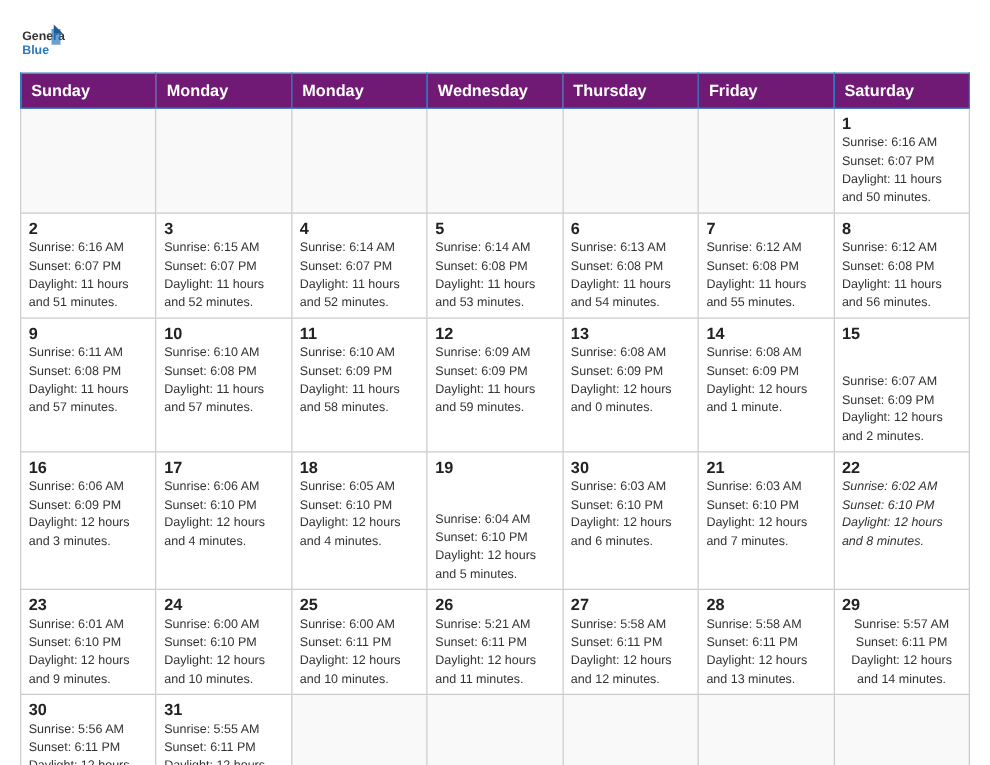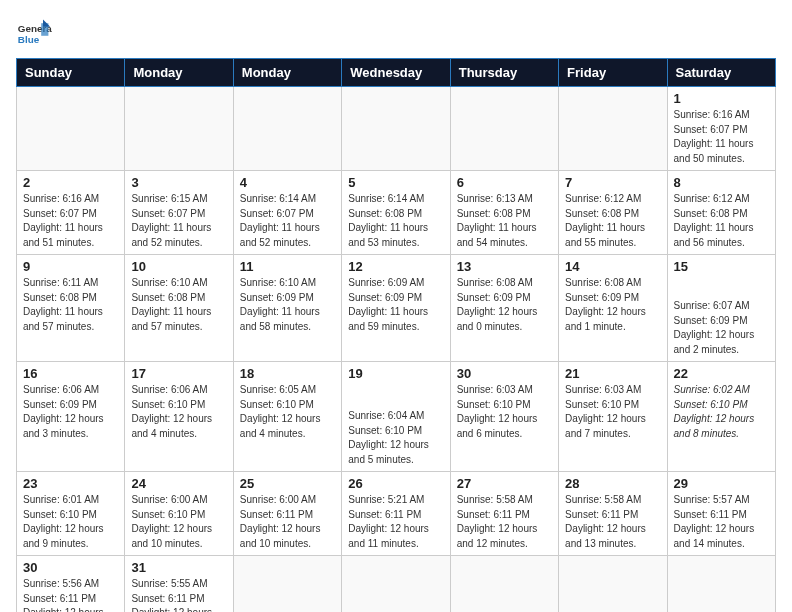--- a/index.html
+++ b/index.html
@@ -37,21 +37,21 @@
       font-size: 15px;
       color: #444;
       margin-top: 2px;
     }
     .calendar {
       width: 100%;
       border-collapse: collapse;
       border: 1px solid #ccc;
     }
     .calendar th {
-      background: #0f172a;
+      background: #701a75;
       color: #fff;
       text-align: left;
       padding: 6px 8px;
       font-size: 13px;
       font-weight: bold;
       border: 1px solid #2a7abf;
     }
     .calendar td {
       vertical-align: top;
       border: 1px solid #ccc;
@@ -314,21 +314,21 @@
         </td>
         <td>
           <div class="day-num">28</div>
           <div class="day-info" style="white-space: pre-line;">Sunrise: 5:58 AM
 Sunset: 6:11 PM
 Daylight: 12 hours
 and 13 minutes.</div>
         </td>
         <td>
           <div class="day-num">29</div>
-          <div class="day-info" style="white-space: pre-line;">Sunrise: 5:57 AM
+          <div class="day-info" style="white-space: pre-line; text-align: center;">Sunrise: 5:57 AM
 Sunset: 6:11 PM
 Daylight: 12 hours
 and 14 minutes.</div>
         </td>
       </tr>
       <tr>
         <td>
           <div class="day-num">30</div>
           <div class="day-info" style="white-space: pre-line;">Sunrise: 5:56 AM
 Sunset: 6:11 PM

